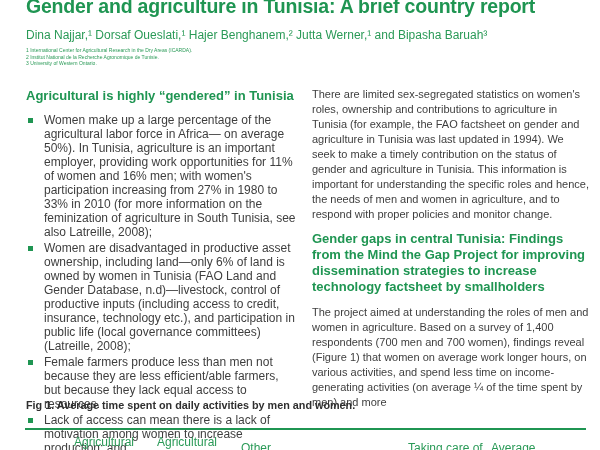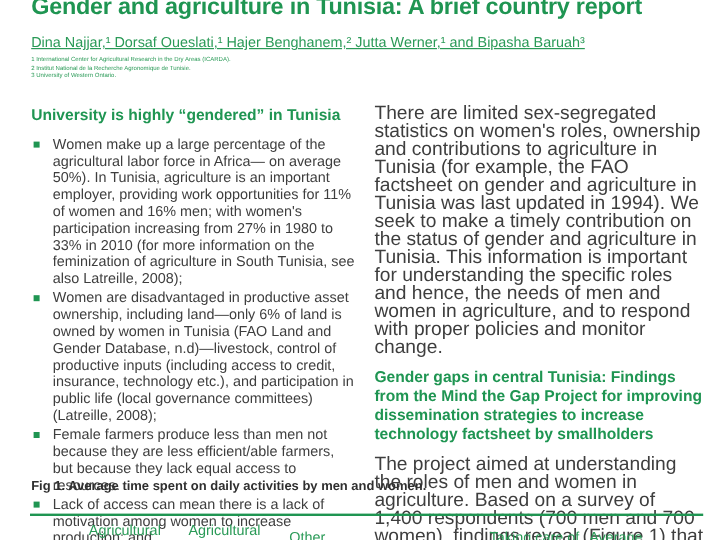--- a/index.html
+++ b/index.html
@@ -22,21 +22,20 @@
     color: #1f9552;
     letter-spacing: -0.2px;
   }
   .authors {
     position: absolute;
     left: 26px;
     top: 28px;
     width: 560px;
     font-size: 12px;
     color: #2a9a57;
-    text-decoration: underline;
   }
   .footnotes {
     position: absolute;
     left: 26px;
     top: 47px;
     width: 400px;
     font-size: 5px;
     line-height: 6.5px;
     color: #2a9a57;
   }
@@ -70,21 +69,21 @@
   }
   .bullet-square {
     position: absolute;
     left: 2px;
     top: 4.5px;
     width: 5px;
     height: 5px;
     background: #1f9552;
   }
   .body-para {
-    font-size: 16px;
+    font-size: 11px;
     line-height: 15px;
     color: #3e3e3e;
   }
   .col-right .section-heading {
     margin-top: 9px;
     margin-bottom: 10px;
   }
   .fig-caption {
     position: absolute;
     left: 26px;
@@ -132,21 +131,21 @@
 
   <div class="authors">Dina Najjar,¹ Dorsaf Oueslati,¹ Hajer Benghanem,² Jutta Werner,¹ and Bipasha Baruah³</div>
 
   <div class="footnotes">
     <div>1 International Center for Agricultural Research in the Dry Areas (ICARDA).</div>
     <div>2 Institut National de la Recherche Agronomique de Tunisie.</div>
     <div>3 University of Western Ontario.</div>
   </div>
 
   <div class="col-left">
-    <h2 class="section-heading">University is highly “gendered” in Tunisia</h2>
+    <h2 class="section-heading">Agricultural is highly “gendered” in Tunisia</h2>
     <ul class="bullet-list">
       <li class="bullet-item">
         <span class="bullet-square"></span>
         <span>Women make up a large percentage of the agricultural labor force in Africa— on average 50%). In Tunisia, agriculture is an important employer, providing work opportunities for 11% of women and 16% men; with women's participation increasing from 27% in 1980 to 33% in 2010 (for more information on the feminization of agriculture in South Tunisia, see also Latreille, 2008);</span>
       </li>
       <li class="bullet-item">
         <span class="bullet-square"></span>
         <span>Women are disadvantaged in productive asset ownership, including land—only 6% of land is owned by women in Tunisia (FAO Land and Gender Database, n.d)—livestock, control of productive inputs (including access to credit, insurance, technology etc.), and participation in public life (local governance committees) (Latreille, 2008);</span>
       </li>
       <li class="bullet-item">

